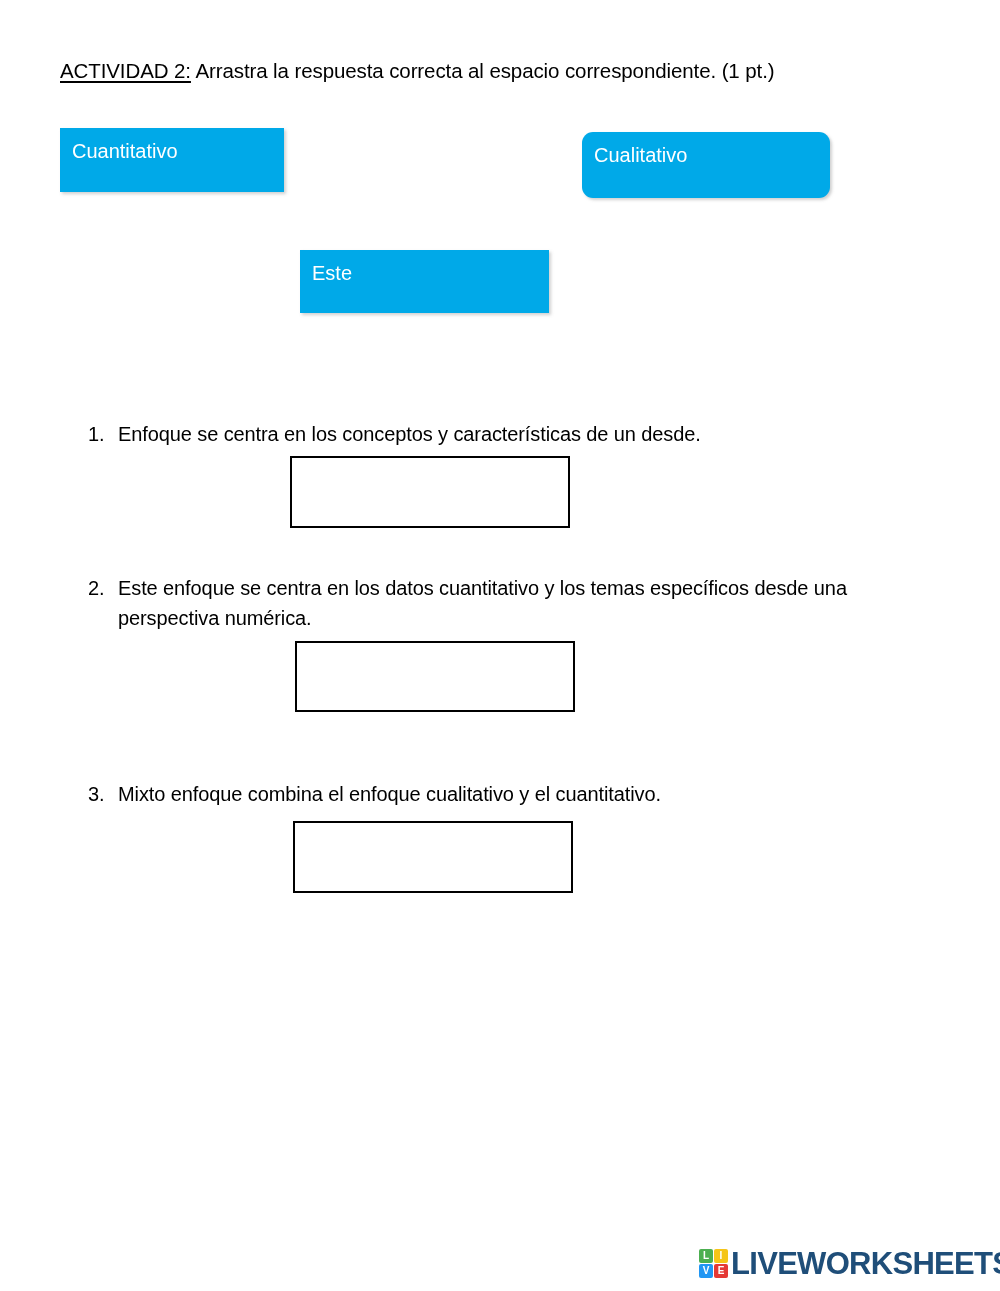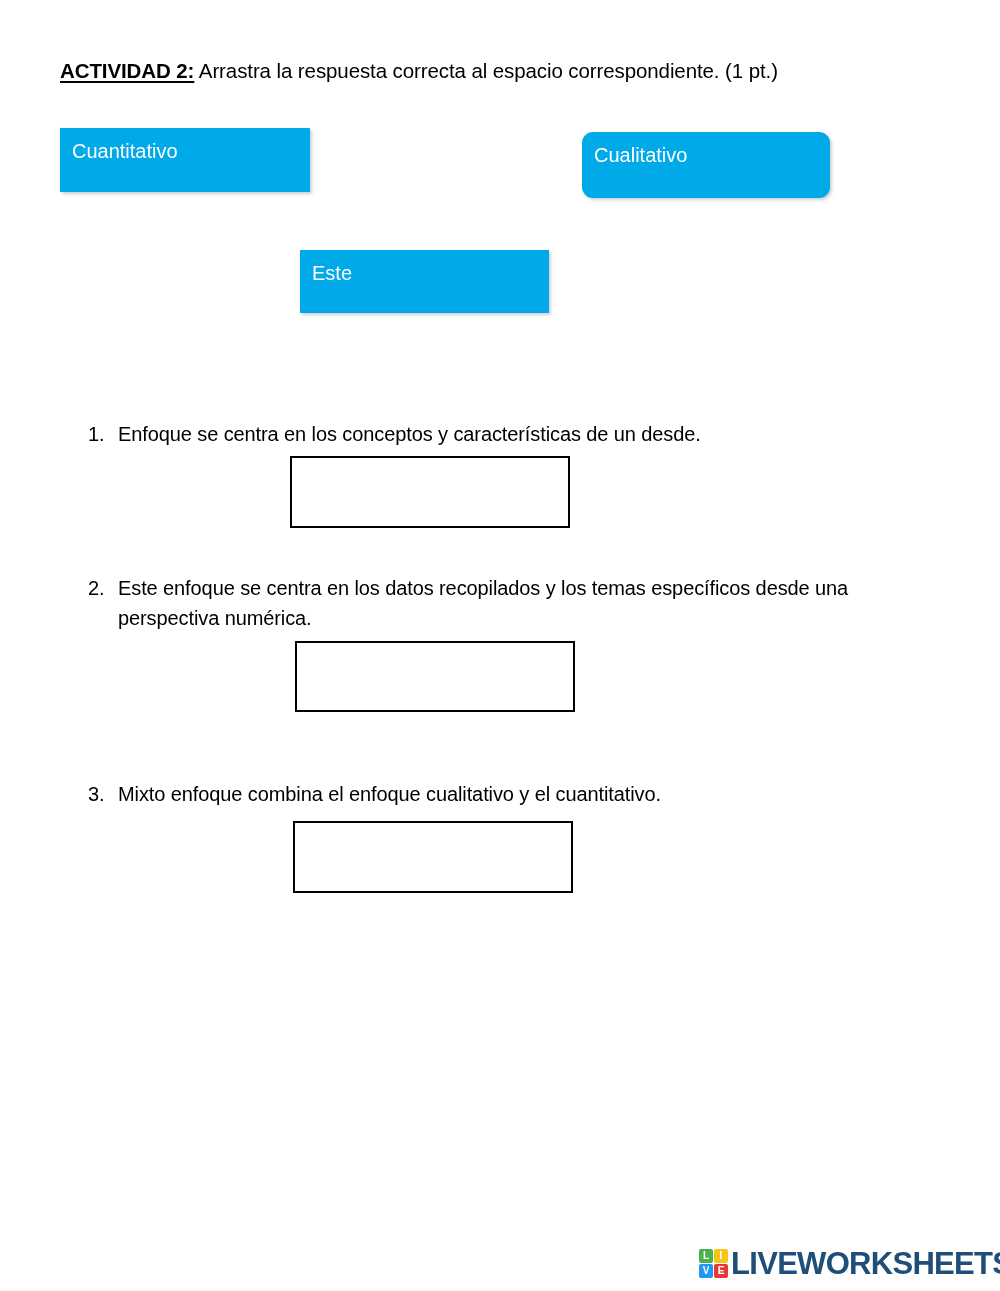--- a/index.html
+++ b/index.html
@@ -22,21 +22,21 @@
     position: absolute;
     left: 60px;
     top: 57px;
     width: 900px;
     font-size: 20.5px;
     line-height: 28px;
     letter-spacing: -0.1px;
     white-space: nowrap;
   }
   .instruction .lead {
-    font-weight: bold;
+    font-weight: normal;
     text-decoration: underline;
     text-underline-offset: 3px;
     text-decoration-thickness: 2px;
   }
   .instruction .rest {
     font-weight: normal;
   }
 
   
   .chip {
@@ -44,21 +44,21 @@
     background: #00a9e8;
     color: #ffffff;
     font-size: 20px;
     line-height: 1;
     padding-left: 12px;
     padding-top: 13px;
     box-shadow: 2px 2px 3px rgba(120,120,120,0.35);
     cursor: move;
     user-select: none;
   }
-  .chip-cuantitativo { left: 60px;  top: 128px; width: 250px; height: 64px; }
+  .chip-cuantitativo { left: 60px;  top: 128px; width: 224px; height: 64px; }
   .chip-cualitativo  { left: 582px; top: 132px; width: 248px; height: 66px; border-radius: 11px; }
   .chip-mixto        { left: 300px; top: 250px; width: 249px; height: 63px; }
 
   
   .question {
     position: absolute;
     font-size: 20px;
     line-height: 30px;
     letter-spacing: -0.1px;
   }
@@ -133,21 +133,21 @@
   <div class="q-row">
     <span class="q-num">1.</span>
     <span class="q-text">Enfoque se centra en los conceptos y características de un desde.</span>
   </div>
 </div>
 <div class="dropzone drop-1"></div>
 
 <div class="question q2">
   <div class="q-row">
     <span class="q-num">2.</span>
-    <span class="q-text">Este enfoque se centra en los datos recopilados y los temas específicos desde una perspectiva numérica.</span>
+    <span class="q-text">Este enfoque se centra en los datos cuantitativo y los temas específicos desde una perspectiva numérica.</span>
   </div>
 </div>
 <div class="dropzone drop-2"></div>
 
 <div class="question q3">
   <div class="q-row">
     <span class="q-num">3.</span>
     <span class="q-text">Mixto enfoque combina el enfoque cualitativo y el cuantitativo.</span>
   </div>
 </div>

